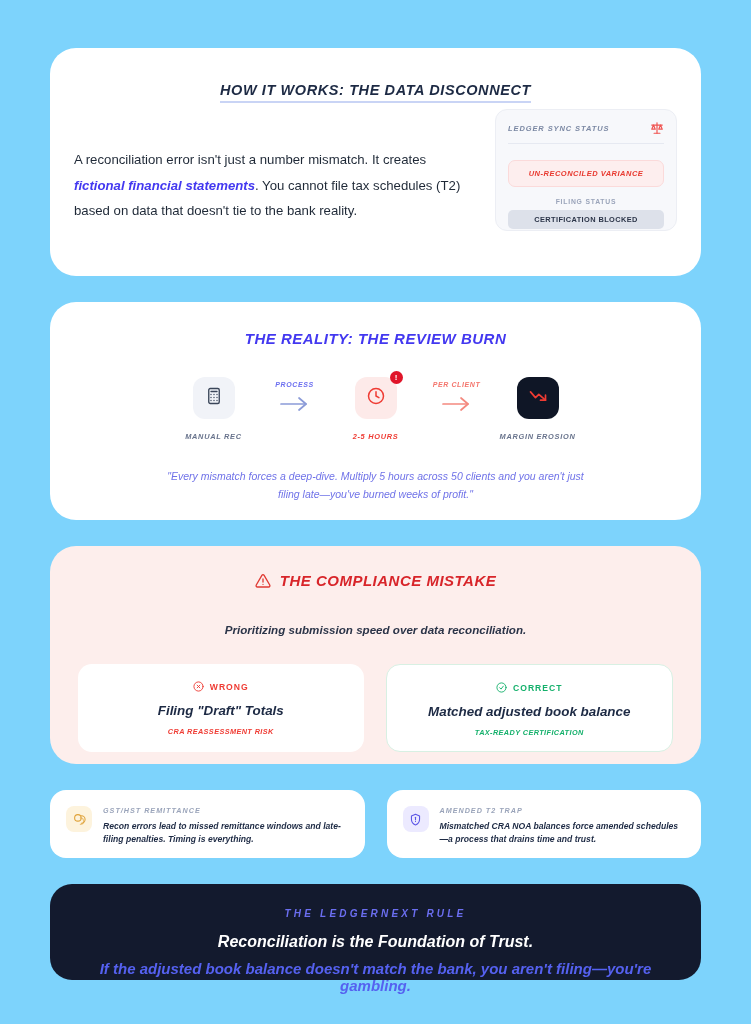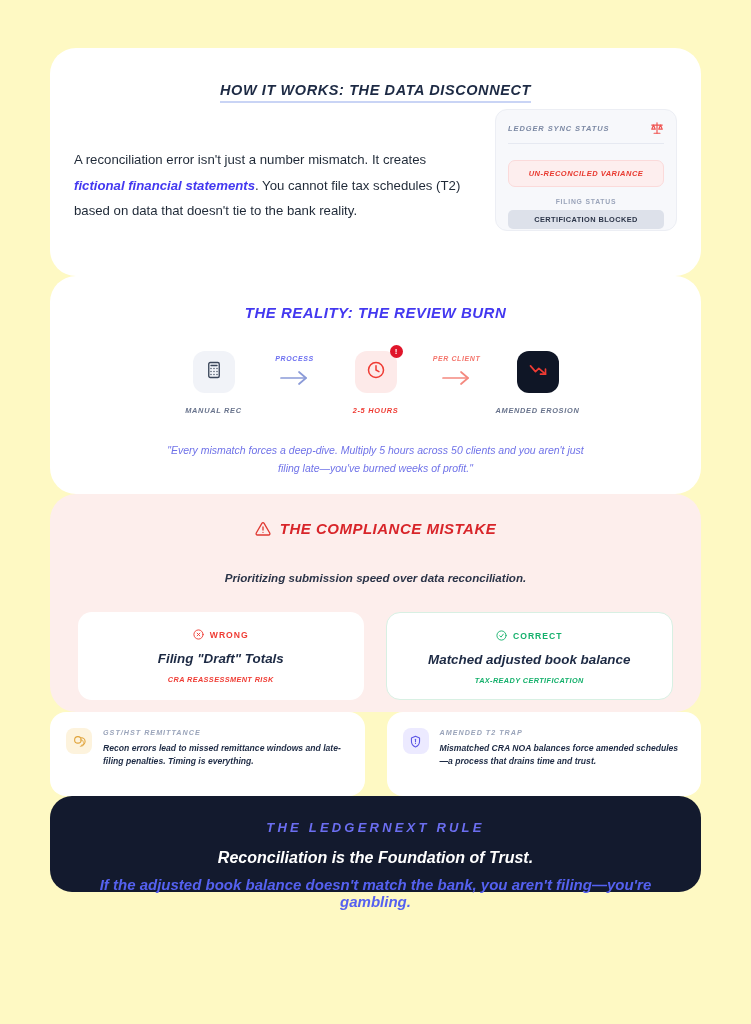--- a/index.html
+++ b/index.html
@@ -5,24 +5,25 @@
   * { box-sizing: border-box; margin: 0; padding: 0; }
   html, body {
     width: 751px;
     height: 1024px;
     background: #000000;
     font-family: "Liberation Sans", sans-serif;
   }
   .page {
     width: 751px;
     height: 1024px;
-    background: #fef9c3;
+    background: #7dd3fc;
     padding: 48px 50px 0 50px;
     display: flex;
     flex-direction: column;
+    gap: 26px;
   }
 
   
   .card {
     background: #ffffff;
     border-radius: 26px;
     width: 100%;
   }
 
   
@@ -188,21 +189,21 @@
     font-size: 7.3px; font-weight: 700; font-style: italic; letter-spacing: 0.4px;
   }
   .wc-note.bad { color: #ef3b33; }
   .wc-note.good { color: #14b06b; }
 
   
   .tiles { display: flex; gap: 22px; }
   .tile {
     flex: 1 1 0; background: #ffffff; border-radius: 16px;
     padding: 16px 16px; display: flex; gap: 11px; align-items: flex-start;
-    height: 84px;
+    height: 68px;
   }
   .tile-ico {
     flex: 0 0 26px; width: 26px; height: 26px; border-radius: 8px;
     display: flex; align-items: center; justify-content: center;
   }
   .tile-ico.amber { background: #fdf3dd; }
   .tile-ico.indigo { background: #eceaff; }
   .tile-ico svg { width: 13px; height: 13px; display: block; }
   .tile-label {
     font-size: 7.2px; font-weight: 700; font-style: italic;
@@ -214,21 +215,21 @@
     line-height: 1.5; color: #1d2a44;
   }
 
   
   .sec5 {
     background: #131a2e; border-radius: 22px;
     padding: 24px 24px 28px 24px; text-align: center;
     height: 96px;
   }
   .rule-kicker {
-    font-size: 13px; font-weight: 700; font-style: italic;
+    font-size: 10px; font-weight: 700; font-style: italic;
     letter-spacing: 3.2px; color: #6b6ef0;
   }
   .rule-line1 {
     margin-top: 14px;
     font-size: 16px; font-weight: 700; font-style: italic; color: #ffffff;
   }
   .rule-line2 {
     margin-top: 9px;
     font-size: 15px; font-weight: 700; font-style: italic; color: #5561f0;
   }
@@ -327,21 +328,21 @@
 
       <div class="flow-node">
         <div class="node-box dark">
           <span>
             <svg width="20" height="20" viewBox="0 0 24 24" fill="none" stroke="#ef3b33" stroke-width="2" stroke-linecap="round" stroke-linejoin="round">
               <polyline points="3,7 9,14 13,10 21,17"></polyline>
                 <polyline points="15,17 21,17 21,11"></polyline>
             </svg>
           </span>
         </div>
-        <div class="node-label">AMENDED EROSION</div>
+        <div class="node-label">MARGIN EROSION</div>
       </div>
 
     </div>
 
     <p class="quote">"Every mismatch forces a deep-dive. Multiply 5 hours across 50 clients and you aren't just filing late—you've burned weeks of profit."</p>
   </section>
 
   <section class="card sec3">
     <h2 class="sec3-title">
       <span>

